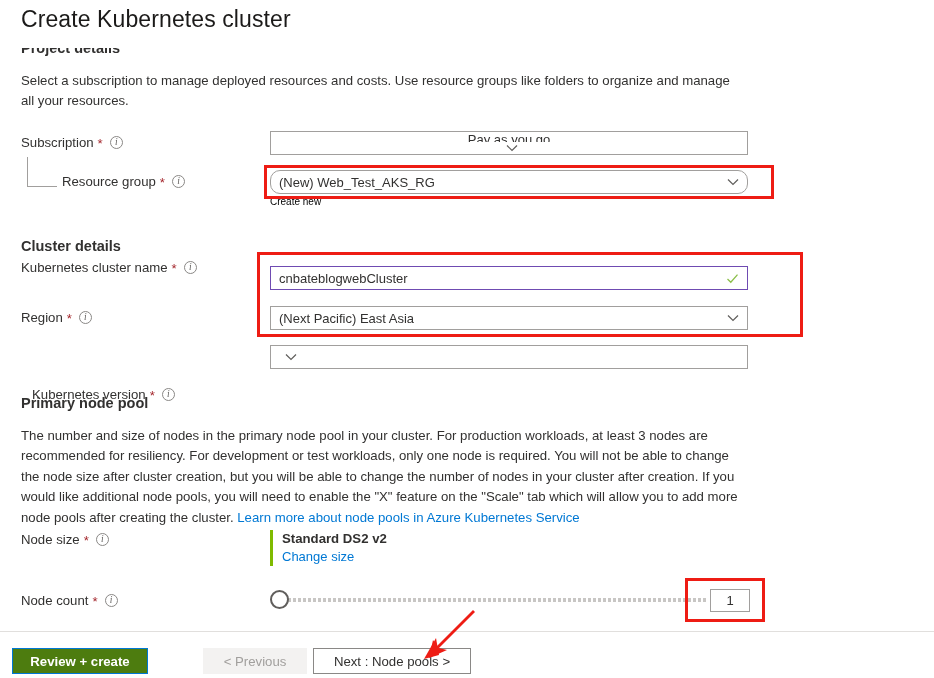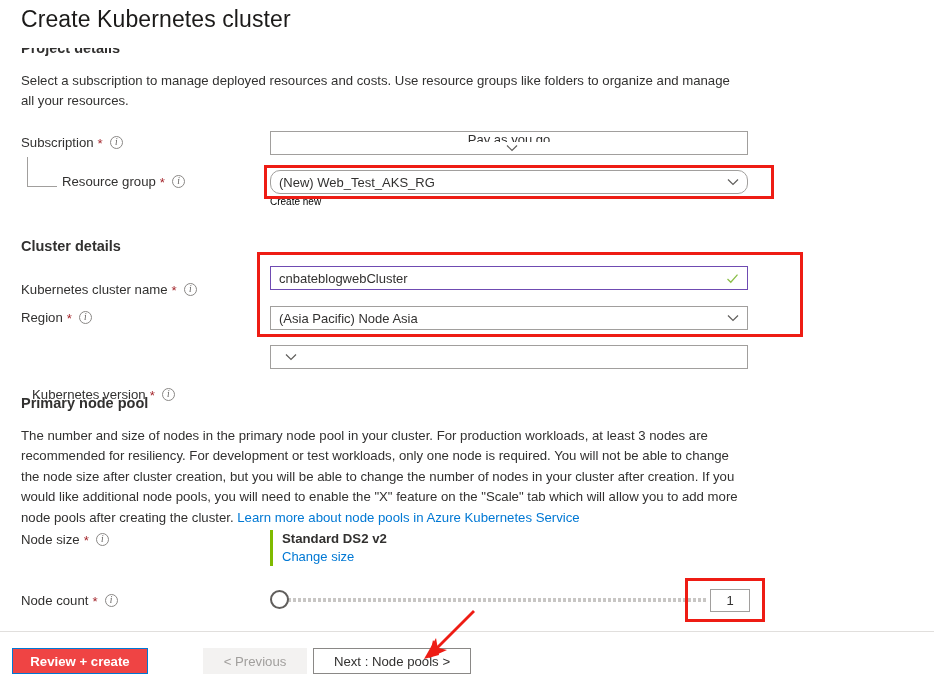--- a/index.html
+++ b/index.html
@@ -267,21 +267,21 @@
     font-size: 13.2px;
     display: flex;
     align-items: center;
     justify-content: center;
     cursor: pointer;
     font-family: "Liberation Sans", sans-serif;
   }
   .btn-primary {
     left: 12px;
     width: 136px;
-    background: #ef4444;
+    background: #4d7c0f;
     color: #ffffff;
     font-weight: 700;
     border: 1px solid #0078d4;
   }
   .btn-disabled {
     left: 203px;
     width: 104px;
     background: #f3f2f1;
     color: #a19f9d;
     border: 1px solid #f3f2f1;
@@ -348,21 +348,21 @@
         </svg>
     </span>
   </div>
 
   <div class="link" style="left:270px; top:148px;">Create new</div>
 
   <div class="annot-box" style="left:264px; top:117px; width:510px; height:34px;"></div>
 
   <div class="section-heading" style="top:190px;">Cluster details</div>
 
-  <div class="field-label" style="left:21px; top:234px;">
+  <div class="field-label" style="left:21px; top:212px;">
     <span>Kubernetes cluster name</span>
     <span class="req-star">*</span>
     <span class="info-icon">i</span>
   </div>
 
   <div class="control focused" style="top:218px;">
     <span class="value">cnbateblogwebCluster</span>
     <span class="check">
       <svg viewBox="0 0 13 13" width="13" height="13">
           <path d="M1.5 7 L4.8 10.3 L11.5 2.6" fill="none" stroke="#8cbf4a" stroke-width="1.3"></path>
@@ -370,21 +370,21 @@
     </span>
   </div>
 
   <div class="field-label" style="left:21px; top:262px;">
     <span>Region</span>
     <span class="req-star">*</span>
     <span class="info-icon">i</span>
   </div>
 
   <div class="control" style="top:258px;">
-    <span class="value">(Asia Pacific) Node Asia</span>
+    <span class="value">(Next Pacific) East Asia</span>
     <span class="chev">
       <svg viewBox="0 0 12 12" width="12" height="12">
           <path d="M1 3.5 L6 8.5 L11 3.5" fill="none" stroke="#605e5c" stroke-width="1.2"></path>
         </svg>
     </span>
   </div>
 
   <div class="annot-box" style="left:257px; top:204px; width:546px; height:85px;"></div>
 
   <div class="field-label" style="left:32px; top:301px;margin-top:38px;">

